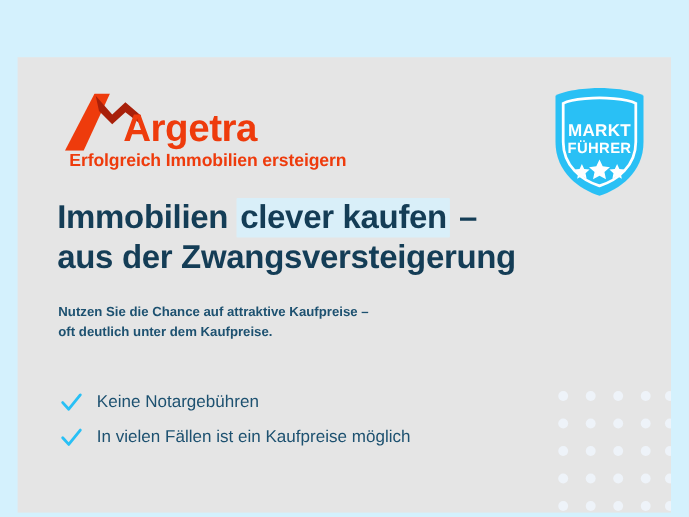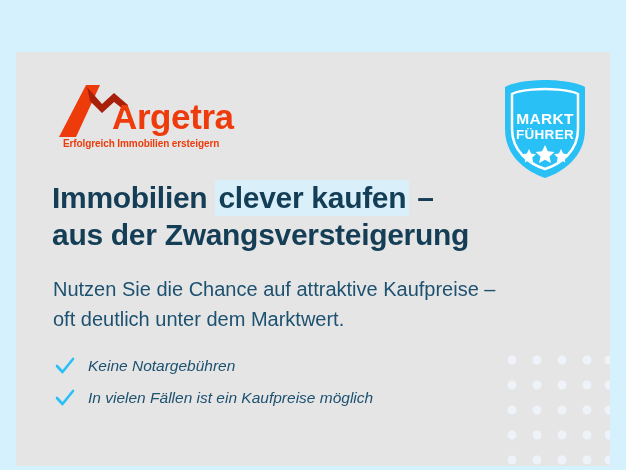--- a/index.html
+++ b/index.html
@@ -63,21 +63,21 @@
     font-weight: bold;
     color: #ee3b0c;
     letter-spacing: -0.4px;
     line-height: 1;
     white-space: nowrap;
   }
   #logo-tagline {
     position: absolute;
     left: 7px;
     top: 53px;
-    font-size: 10px;
+    font-size: 16px;
     font-weight: bold;
     color: #ee3b0c;
     letter-spacing: -0.1px;
     white-space: nowrap;
   }
 
   
   #badge {
     position: absolute;
     left: 477px;
@@ -109,39 +109,38 @@
     padding: 1px 3px 2px 3px;
     border-radius: 1px;
   }
 
   
   #subtitle {
     position: absolute;
     left: 37px;
     top: 222px;
     width: 500px;
-    font-size: 20px;
+    font-size: 12px;
     color: #1d5170;
     line-height: 1.52;
-    font-weight: normal;
+    font-weight: bold;
   }
 
   
   #bullets {
     position: absolute;
     left: 38px;
     top: 298px;
     width: 460px;
   }
   .bullet {
     position: relative;
     height: 32px;
     display: flex;
     align-items: center;
-    font-style: italic;
   }
   .bullet-check {
     width: 22px;
     height: 22px;
     flex: 0 0 22px;
     margin-right: 12px;
     display: block;
   }
   .bullet-label {
     font-size: 15.5px;
@@ -216,21 +215,21 @@
         <g fill="#ffffff">
           <polygon points="36,72 38.1,76.6 43,77.2 39.3,80.5 40.3,85.4 36,83 31.7,85.4 32.7,80.5 29,77.2 33.9,76.6"></polygon>
           <polygon points="52,68 54.9,74.2 61.5,75 56.5,79.4 57.9,86 52,82.7 46.1,86 47.5,79.4 42.5,75 49.1,74.2"></polygon>
           <polygon points="68,72 70.1,76.6 75,77.2 71.3,80.5 72.3,85.4 68,83 63.7,85.4 64.7,80.5 61,77.2 65.9,76.6"></polygon>
         </g>
       </svg>
     </div>
 
     <div id="subtitle">
       <div>Nutzen Sie die Chance auf attraktive Kaufpreise –</div>
-      <div>oft deutlich unter dem Marktwert.</div>
+      <div>oft deutlich unter dem Kaufpreise.</div>
     </div>
 
     <div id="bullets">
       <div class="bullet">
         <svg class="bullet-check" viewBox="0 0 22 22" aria-hidden="true">
           <polyline points="3,11 8.5,17 19,4" fill="none" stroke="#29c0f5" stroke-width="2.6" stroke-linecap="round" stroke-linejoin="round"></polyline>
         </svg>
         <span class="bullet-label">Keine Notargebühren</span>
       </div>
       <div class="bullet">

